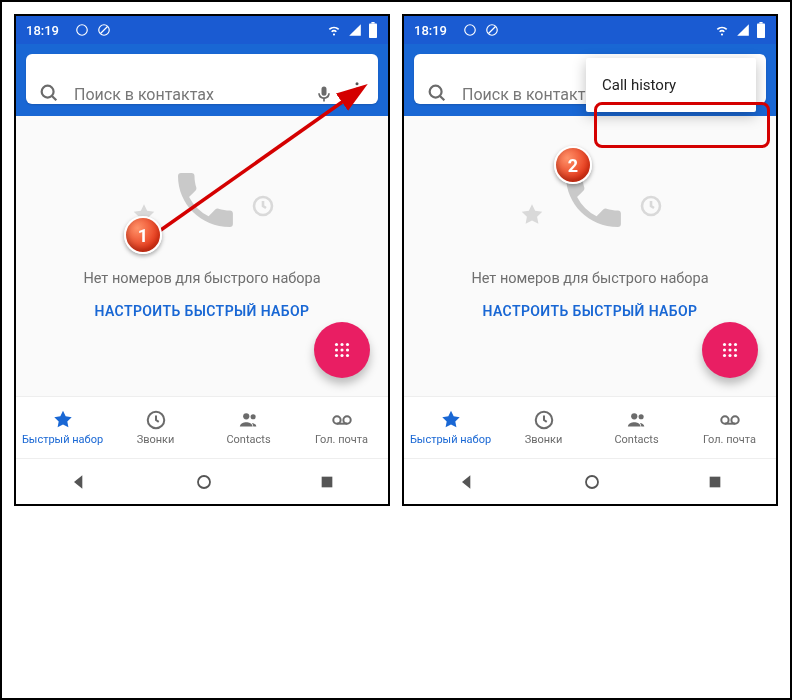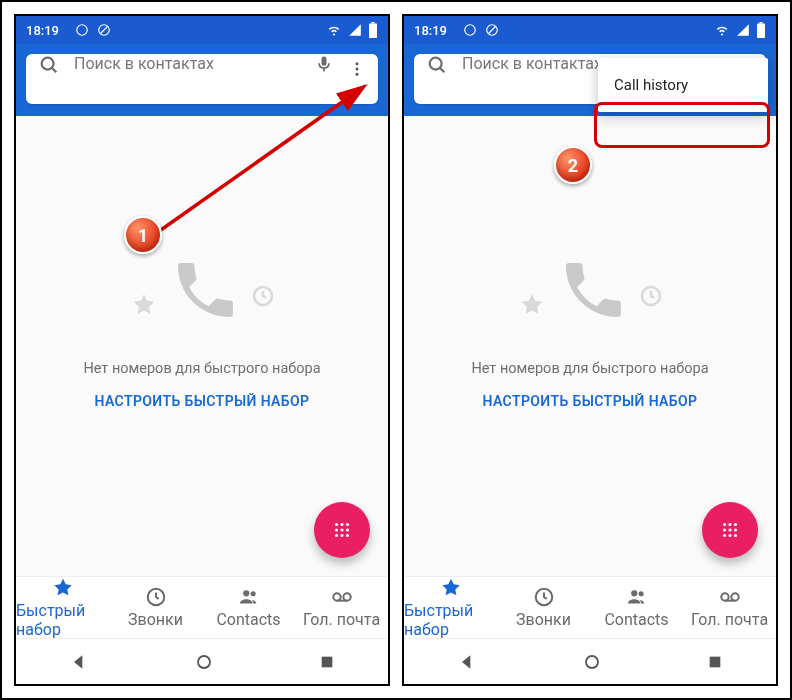--- a/index.html
+++ b/index.html
@@ -6,21 +6,21 @@
   body {
     font-family: Roboto, -apple-system, Arial, sans-serif;
     background: #fff;
     width: 792px;
     height: 700px;
     position: relative;
     border: 2px solid #000;
   }
   .stage { position: relative; width: 100%; height: 100%; padding: 12px; display: flex; gap: 12px; }
   .phone {
-    width: 376px; height: 672px;
+    width: 376px; height: 492px;
     border: 2px solid #000;
     border-radius: 0;
     background: #fafafa;
     display: flex; flex-direction: column;
     position: relative;
     overflow: hidden;
   }
   
   .statusbar {
     height: 28px; background: #1a5bd2; color: #fff;
@@ -28,21 +28,21 @@
     font-size: 13px; font-weight: 500;
   }
   .statusbar .spacer { flex: 1; }
   .statusbar .icon { margin-left: 6px; display: inline-flex; }
   .statusbar .left-icons .icon { margin-left: 8px; margin-right: 0; }
   .statusbar .left-icons { display: flex; align-items: center; margin-left: 8px; }
   
   .headerband { background: #1967d4; padding: 10px 10px 12px 10px; }
   .searchbar {
     background: #fff; border-radius: 6px; height: 50px;
-    display: flex; align-items: flex-start; padding: 0 6px 0 12px;
+    display: flex; align-items: flex-end; padding: 0 6px 0 12px;
     box-shadow: 0 1px 2px rgba(0,0,0,.15);
   }
   .searchbar .si { color: #6b6b6b; display: flex; }
   .searchbar .ph { flex: 1; margin-left: 14px; color: #777; font-size: 16px; }
   .searchbar .mic { color: #6b6b6b; display: flex; margin: 0 8px; }
   .searchbar .more { color: #555; display: flex; padding: 6px; }
   
   .mainbody {
     flex: 1; background: #fafafa; position: relative;
     display: flex; flex-direction: column; align-items: center; justify-content: center;
@@ -67,32 +67,32 @@
     background: #e91e63; color: #fff;
     display: flex; align-items: center; justify-content: center;
     box-shadow: 0 6px 10px rgba(0,0,0,.25);
   }
   
   .tabs {
     height: 62px; background: #fff; border-top: 1px solid #eee;
     display: flex;
   }
   .tab { flex: 1; display: flex; flex-direction: column; align-items: center; justify-content: center; gap: 2px; }
-  .tab .tlabel { font-size: 16px; color: #6b6b6b; }
+  .tab .tlabel { font-size: 11px; color: #6b6b6b; }
   .tab .ticon { color: #6b6b6b; display: flex; }
   .tab.active .tlabel, .tab.active .ticon { color: #1967d4; }
   
   .navbar {
     height: 46px; background: #fff; border-top: 1px solid #eee;
     display: flex; align-items: center; justify-content: space-around;
   }
   .navbar .navbtn { color: #555; display: flex; }
   
   .popup {
-    position: absolute; top: 42px; right: 8px;
+    position: absolute; top: 42px; right: 20px;
     background: #fff; box-shadow: 0 4px 14px rgba(0,0,0,.25);
     border-radius: 2px; width: 170px; padding: 6px 0;
   }
   .popup .mitem { padding: 12px 16px; font-size: 15px; color: #222; }
   
   .badge {
     position: absolute; width: 38px; height: 38px; border-radius: 50%;
     background: radial-gradient(circle at 34% 30%, #ff936a, #e53517 70%);
     color: #fff; font-weight: 700; font-size: 18px;
     display: flex; align-items: center; justify-content: center;

